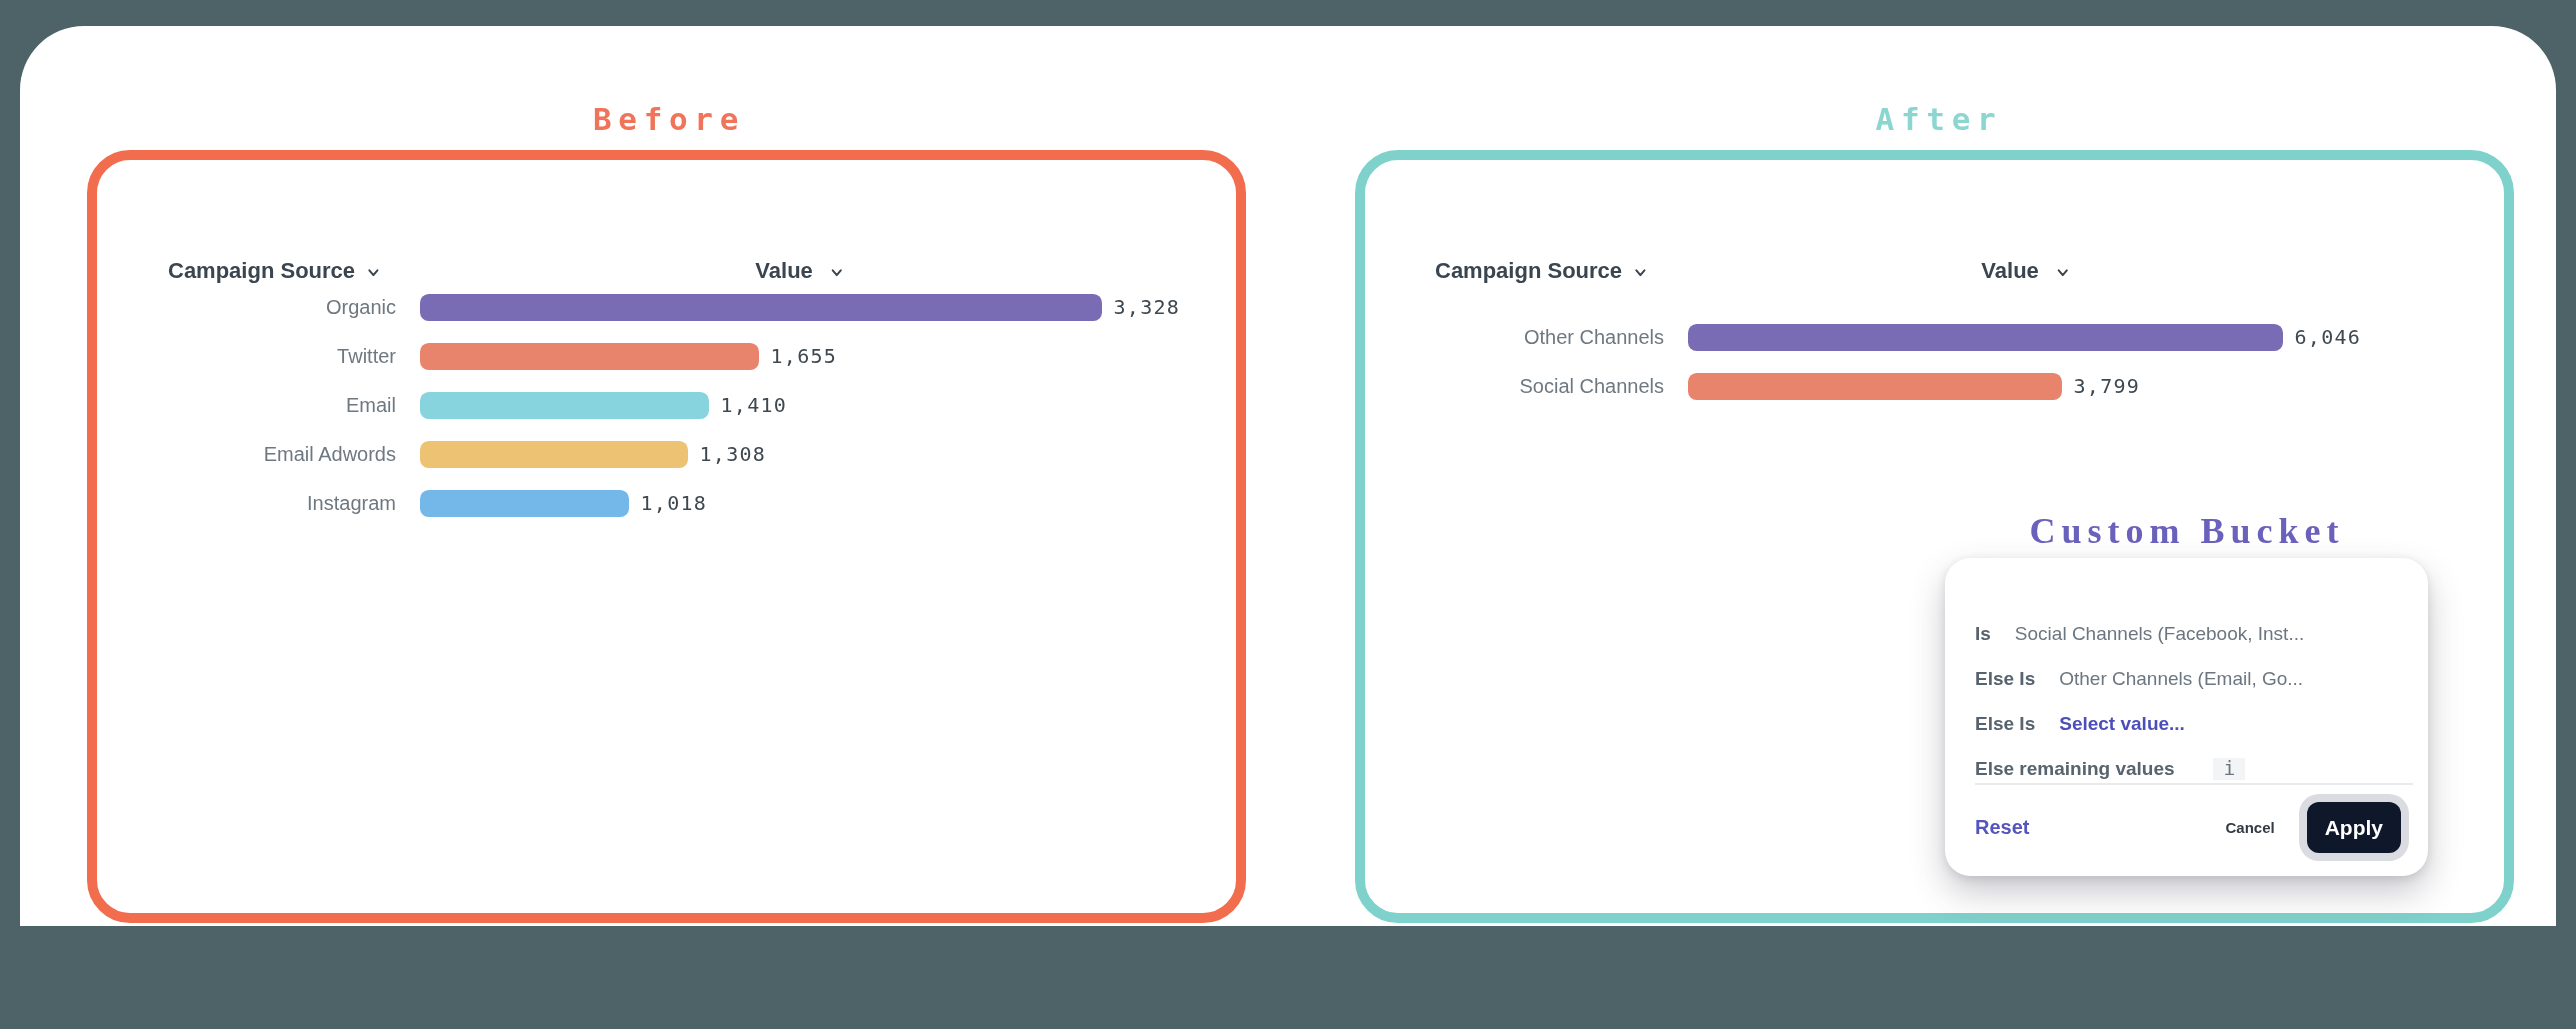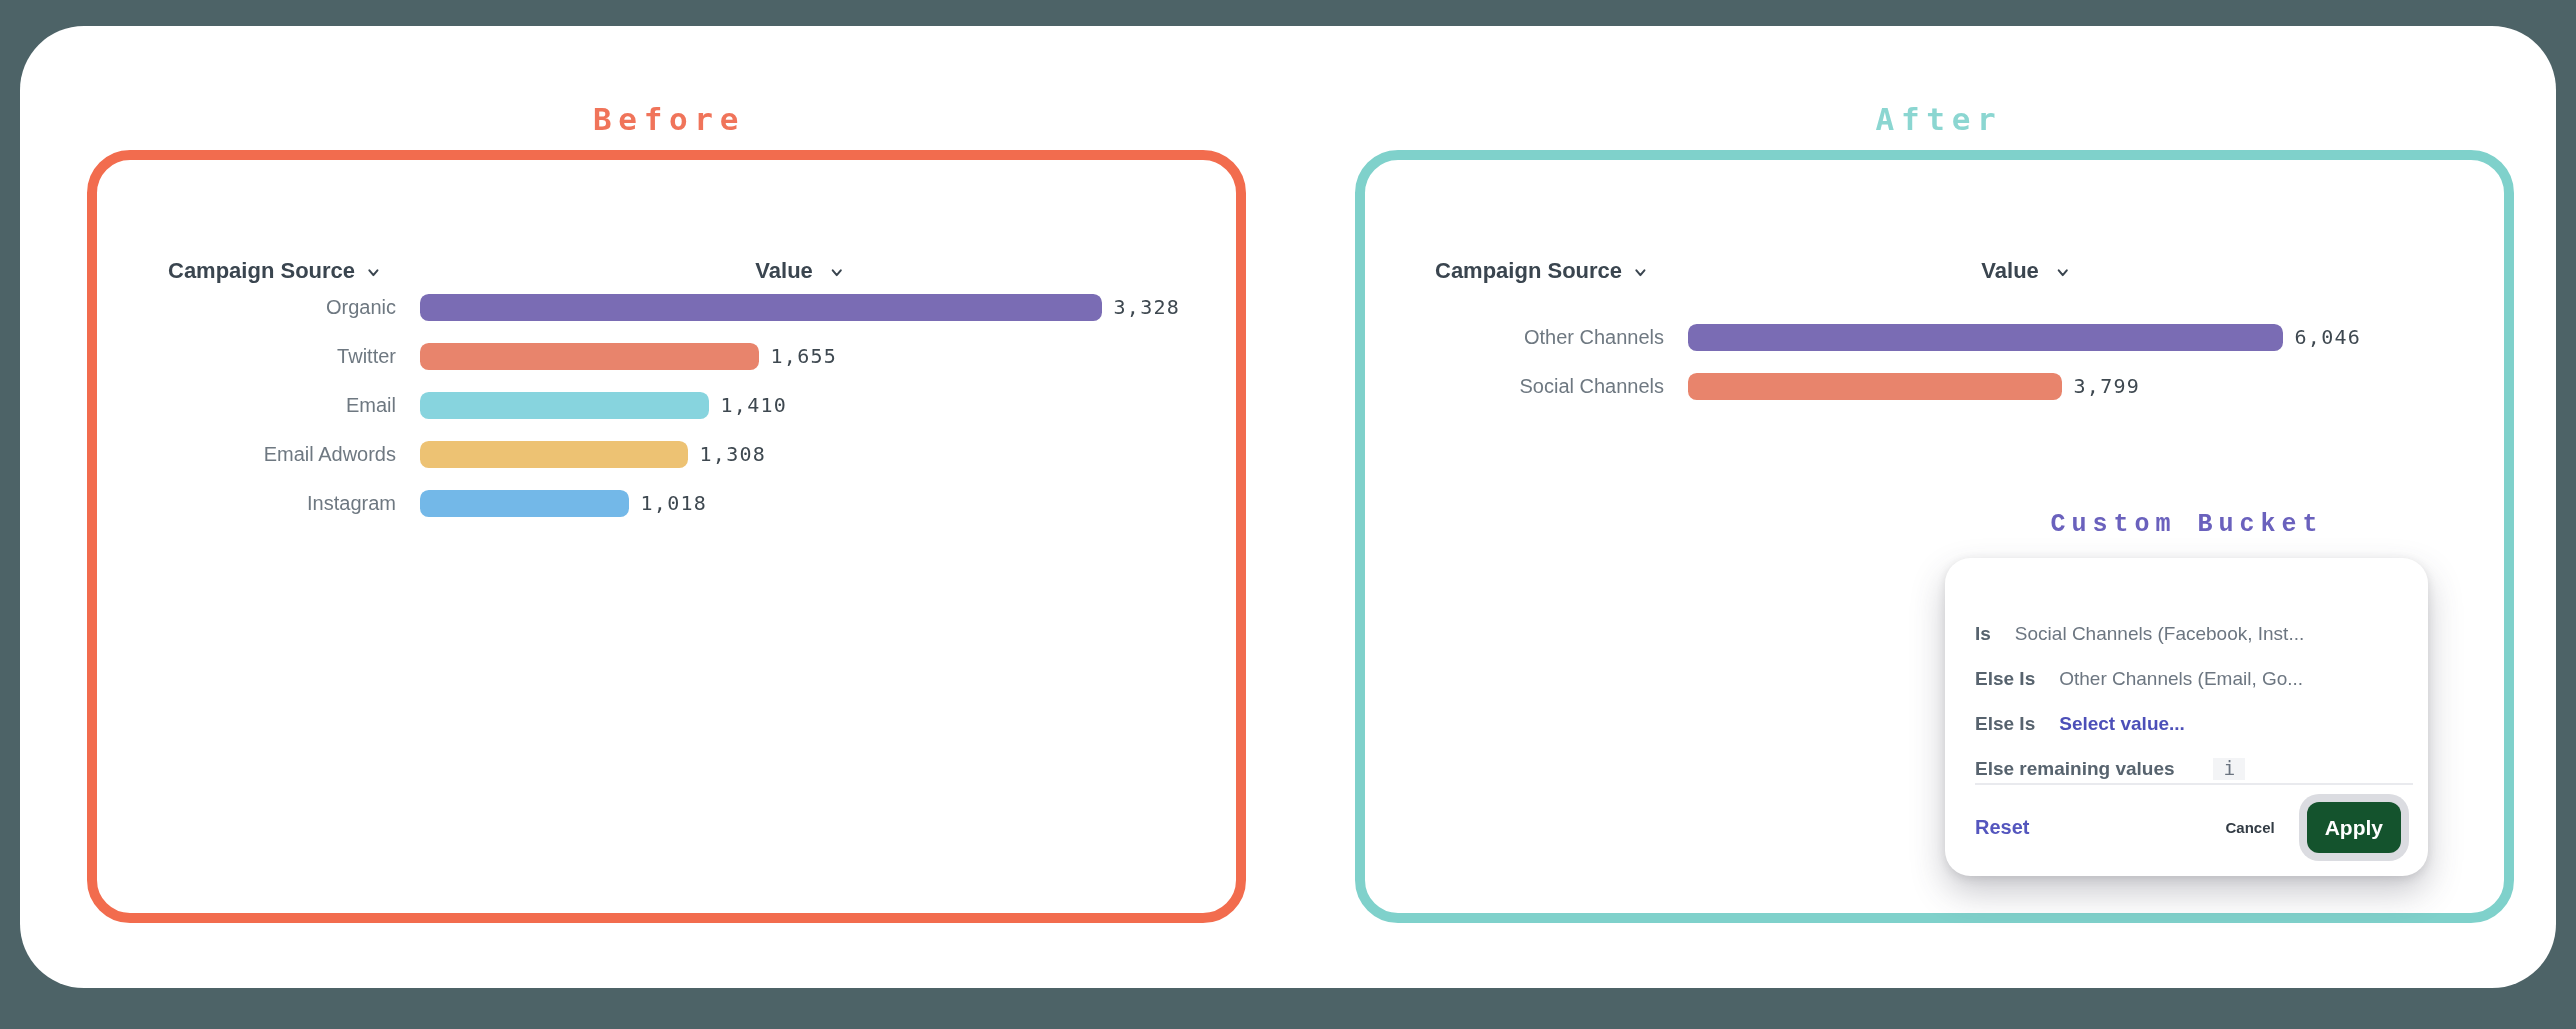--- a/index.html
+++ b/index.html
@@ -1,17 +1,17 @@
 <!DOCTYPE html>
 <html style="font-size:10.7px"><head>
 <meta charset="utf-8">
 <style>
   html,body { margin:0; padding:0; background:#4D6367; }
   .screen {
-    position:relative; width:2576px; height:1029px; overflow:hidden;
+    position:relative; width:2576px; height:926px; overflow:hidden;
     font-family:"Liberation Sans", sans-serif; background:#4D6367;
   }
   .canvas {
     position:absolute; left:20px; top:25.5px; width:2536px; height:962px;
     background:#FFFFFF; border-radius:64px;
   }
   
   .panel { position:absolute; top:124px; width:1139px; height:753px; border-radius:43px; border:10.7px solid; background:#fff; }
   .panel.before { left:67px;  border-color:#F26C4E; }
   .panel.after  { left:1335px; border-color:#7FD1CB; }
@@ -32,21 +32,21 @@
   .table-rows { position:absolute; display:flex; flex-direction:column; gap:21.5px; }
   #before-rows { left:67px;  top:268px; }
   #after-rows  { left:1335px; top:298px; }
   .trow  { display:flex; align-items:center; height:27.5px; }
   .rlabel{ width:309px; text-align:right; font-size:20px; color:#6E7881; }
   .bar   { height:27.5px; border-radius:8.7px; margin-left:23.5px; flex:0 0 auto; }
   .rvalue{ margin-left:12px; font-family:"DejaVu Sans Mono", monospace; font-size:20px; letter-spacing:1.3px; color:#3E4850; }
   
   #bucket-title {
     position:absolute; left:2167px; top:484px; transform:translateX(-50%);
-    font-family:Liberation Mono, monospace; font-weight:700; font-size:25px; letter-spacing:6px;
+    font-family:Liberation Serif, serif; font-weight:700; font-size:36px; letter-spacing:6px;
     color:#6A61BD; white-space:nowrap;
   }
   .popup {
     position:absolute; left:1925px; top:532px; width:483px; height:318px;
     background:#fff; border-radius:25.5px;
     box-shadow:0 16px 34px rgba(60,60,80,0.28), 0 2.7px 9.4px rgba(0,0,0,0.10);
   }
   .popup-rules { position:absolute; left:30px; top:28px; right:20px; display:flex; flex-direction:column; gap:23px;margin-top:37px; }
   .rule-row  { display:flex; align-items:center; height:22px; font-size:19px; white-space:nowrap; overflow:hidden; }
   .rule-label{ font-weight:700; color:#57636E; margin-right:24px; }
@@ -57,21 +57,21 @@
     display:flex; align-items:center; justify-content:center;
     font-family:"DejaVu Sans Mono", monospace; font-size:19.5px; color:#6B7480;
   }
   .popup-divider { position:absolute; left:30px; right:14.8px; top:225px; height:2px; background:#E9EAEE; }
   .popup-footer { position:absolute; left:30px; right:27px; top:241px; height:58px; display:flex; align-items:center; }
   .reset-link  { font-size:20px; font-weight:700; color:#5456BE; cursor:pointer; }
   .spacer { flex:1; }
   .cancel-btn { font-size:15px; font-weight:600; color:#333C45; cursor:pointer;margin-left:36px; }
   .apply-btn {
     margin-left:32px; height:51px; padding:0 18px; border:none; border-radius:12px;
-    background:#14532d; color:#FFFFFF; font-family:"Liberation Sans", sans-serif;
+    background:#0f172a; color:#FFFFFF; font-family:"Liberation Sans", sans-serif;
     font-size:21px; font-weight:700; cursor:pointer;
     box-shadow:0 0 0 8px #DBDCE1;
   }
 </style>
 </head>
 <body>
 
 <div class="screen">
   <div class="canvas">
 

